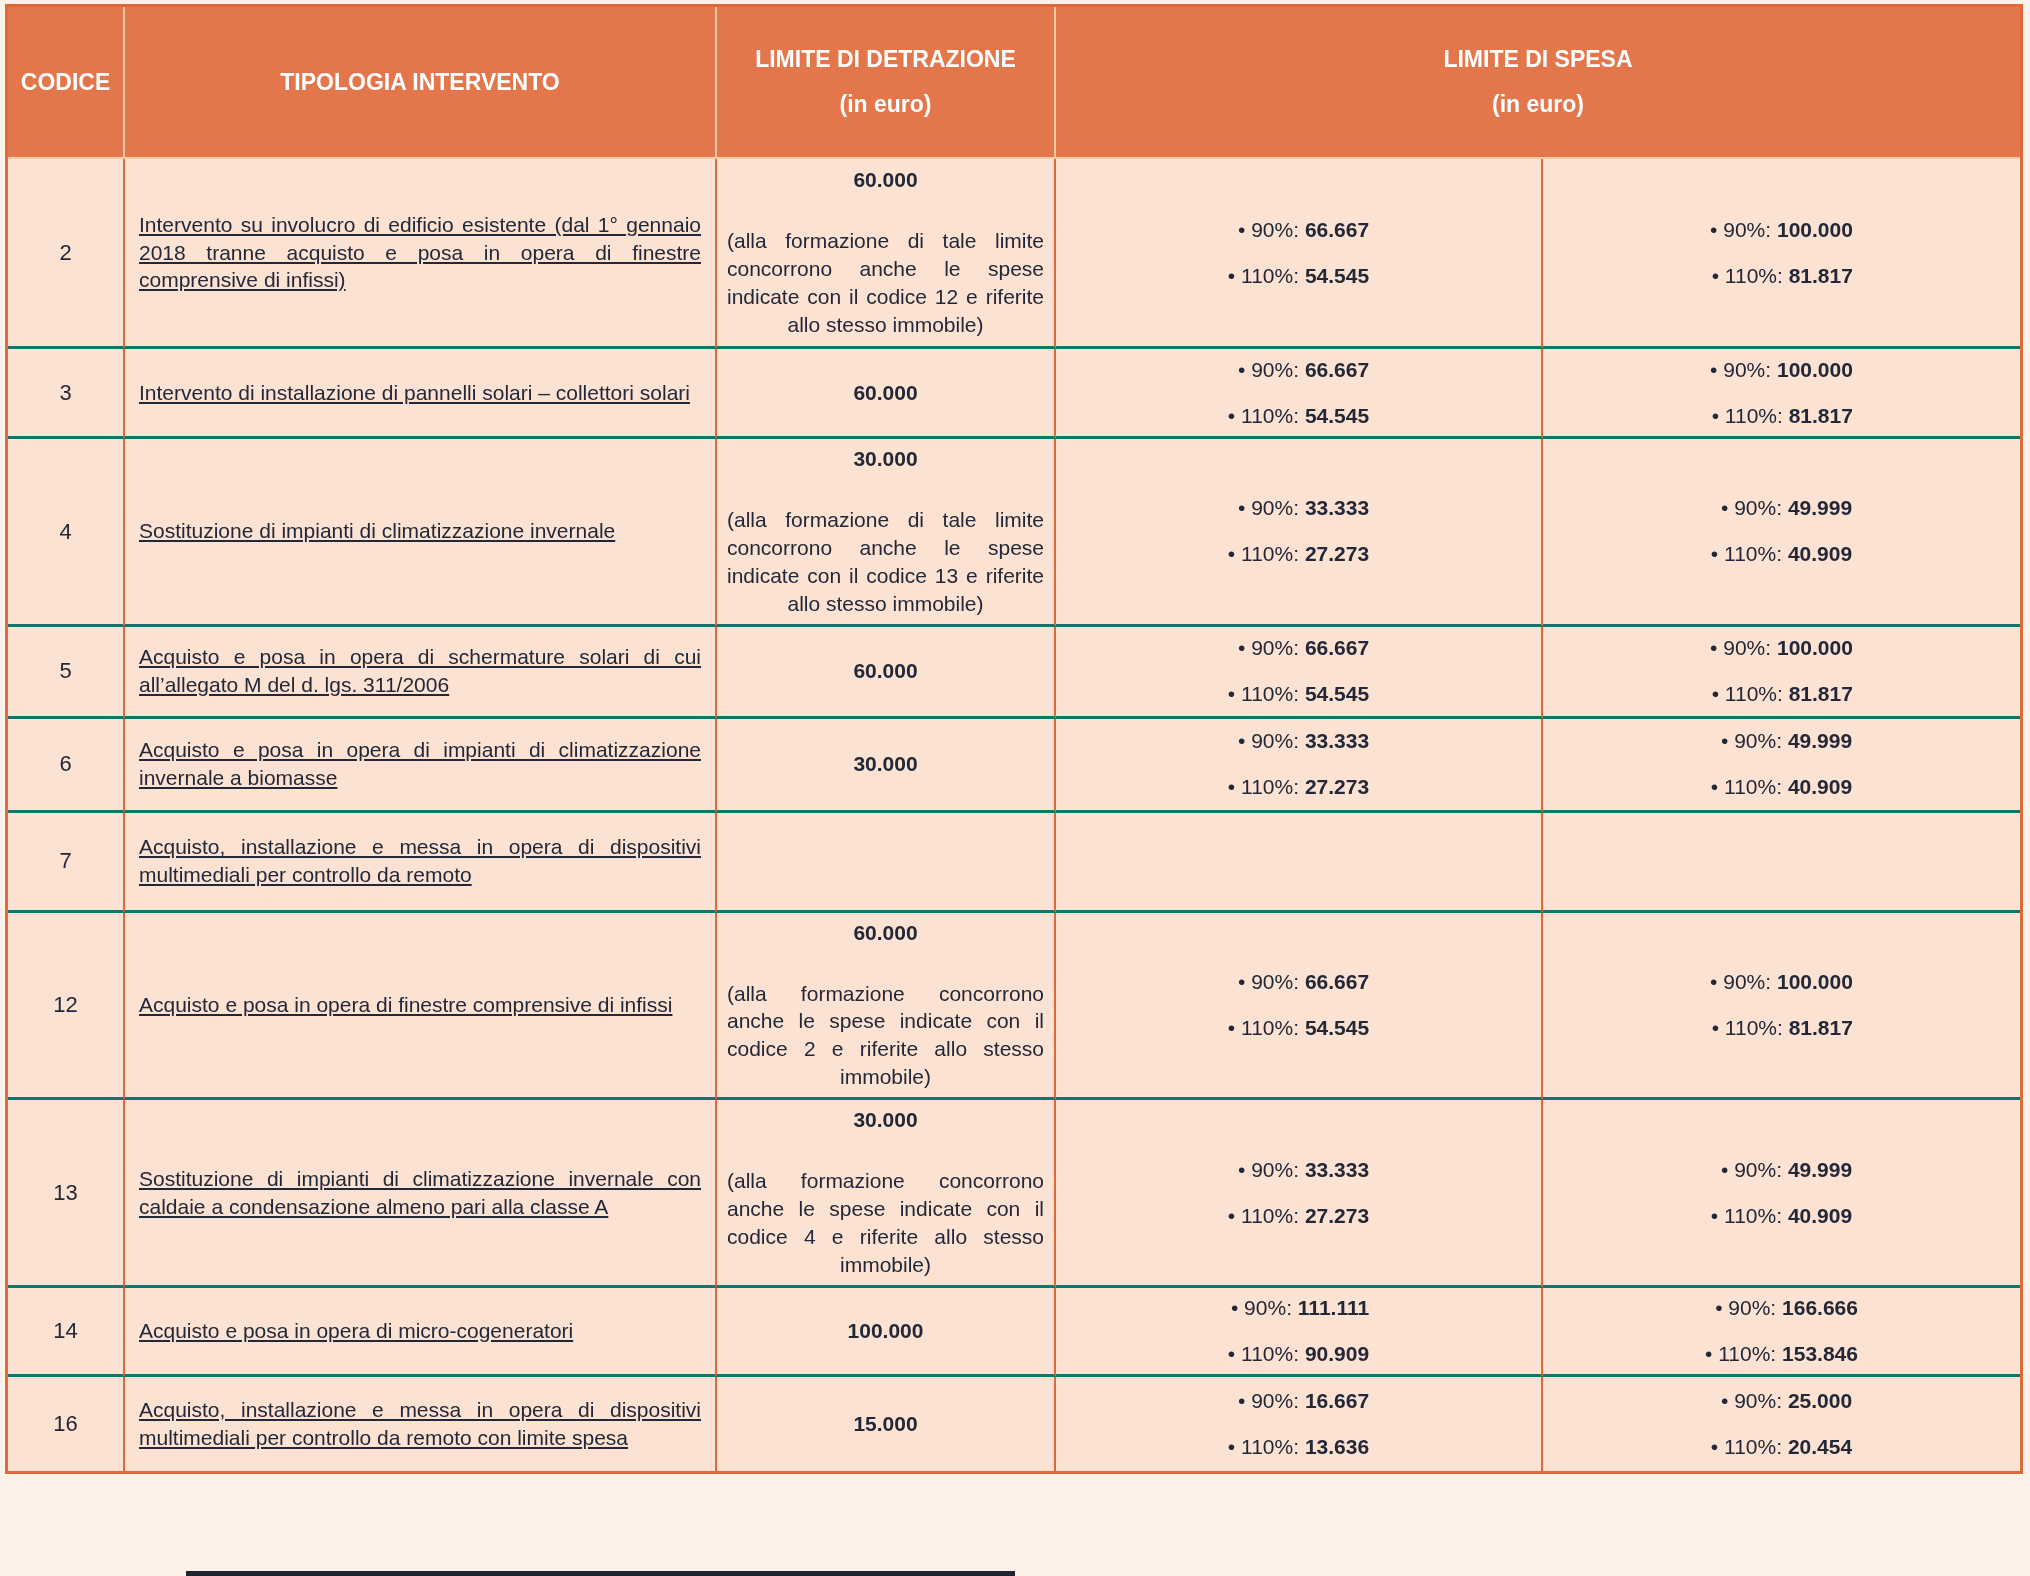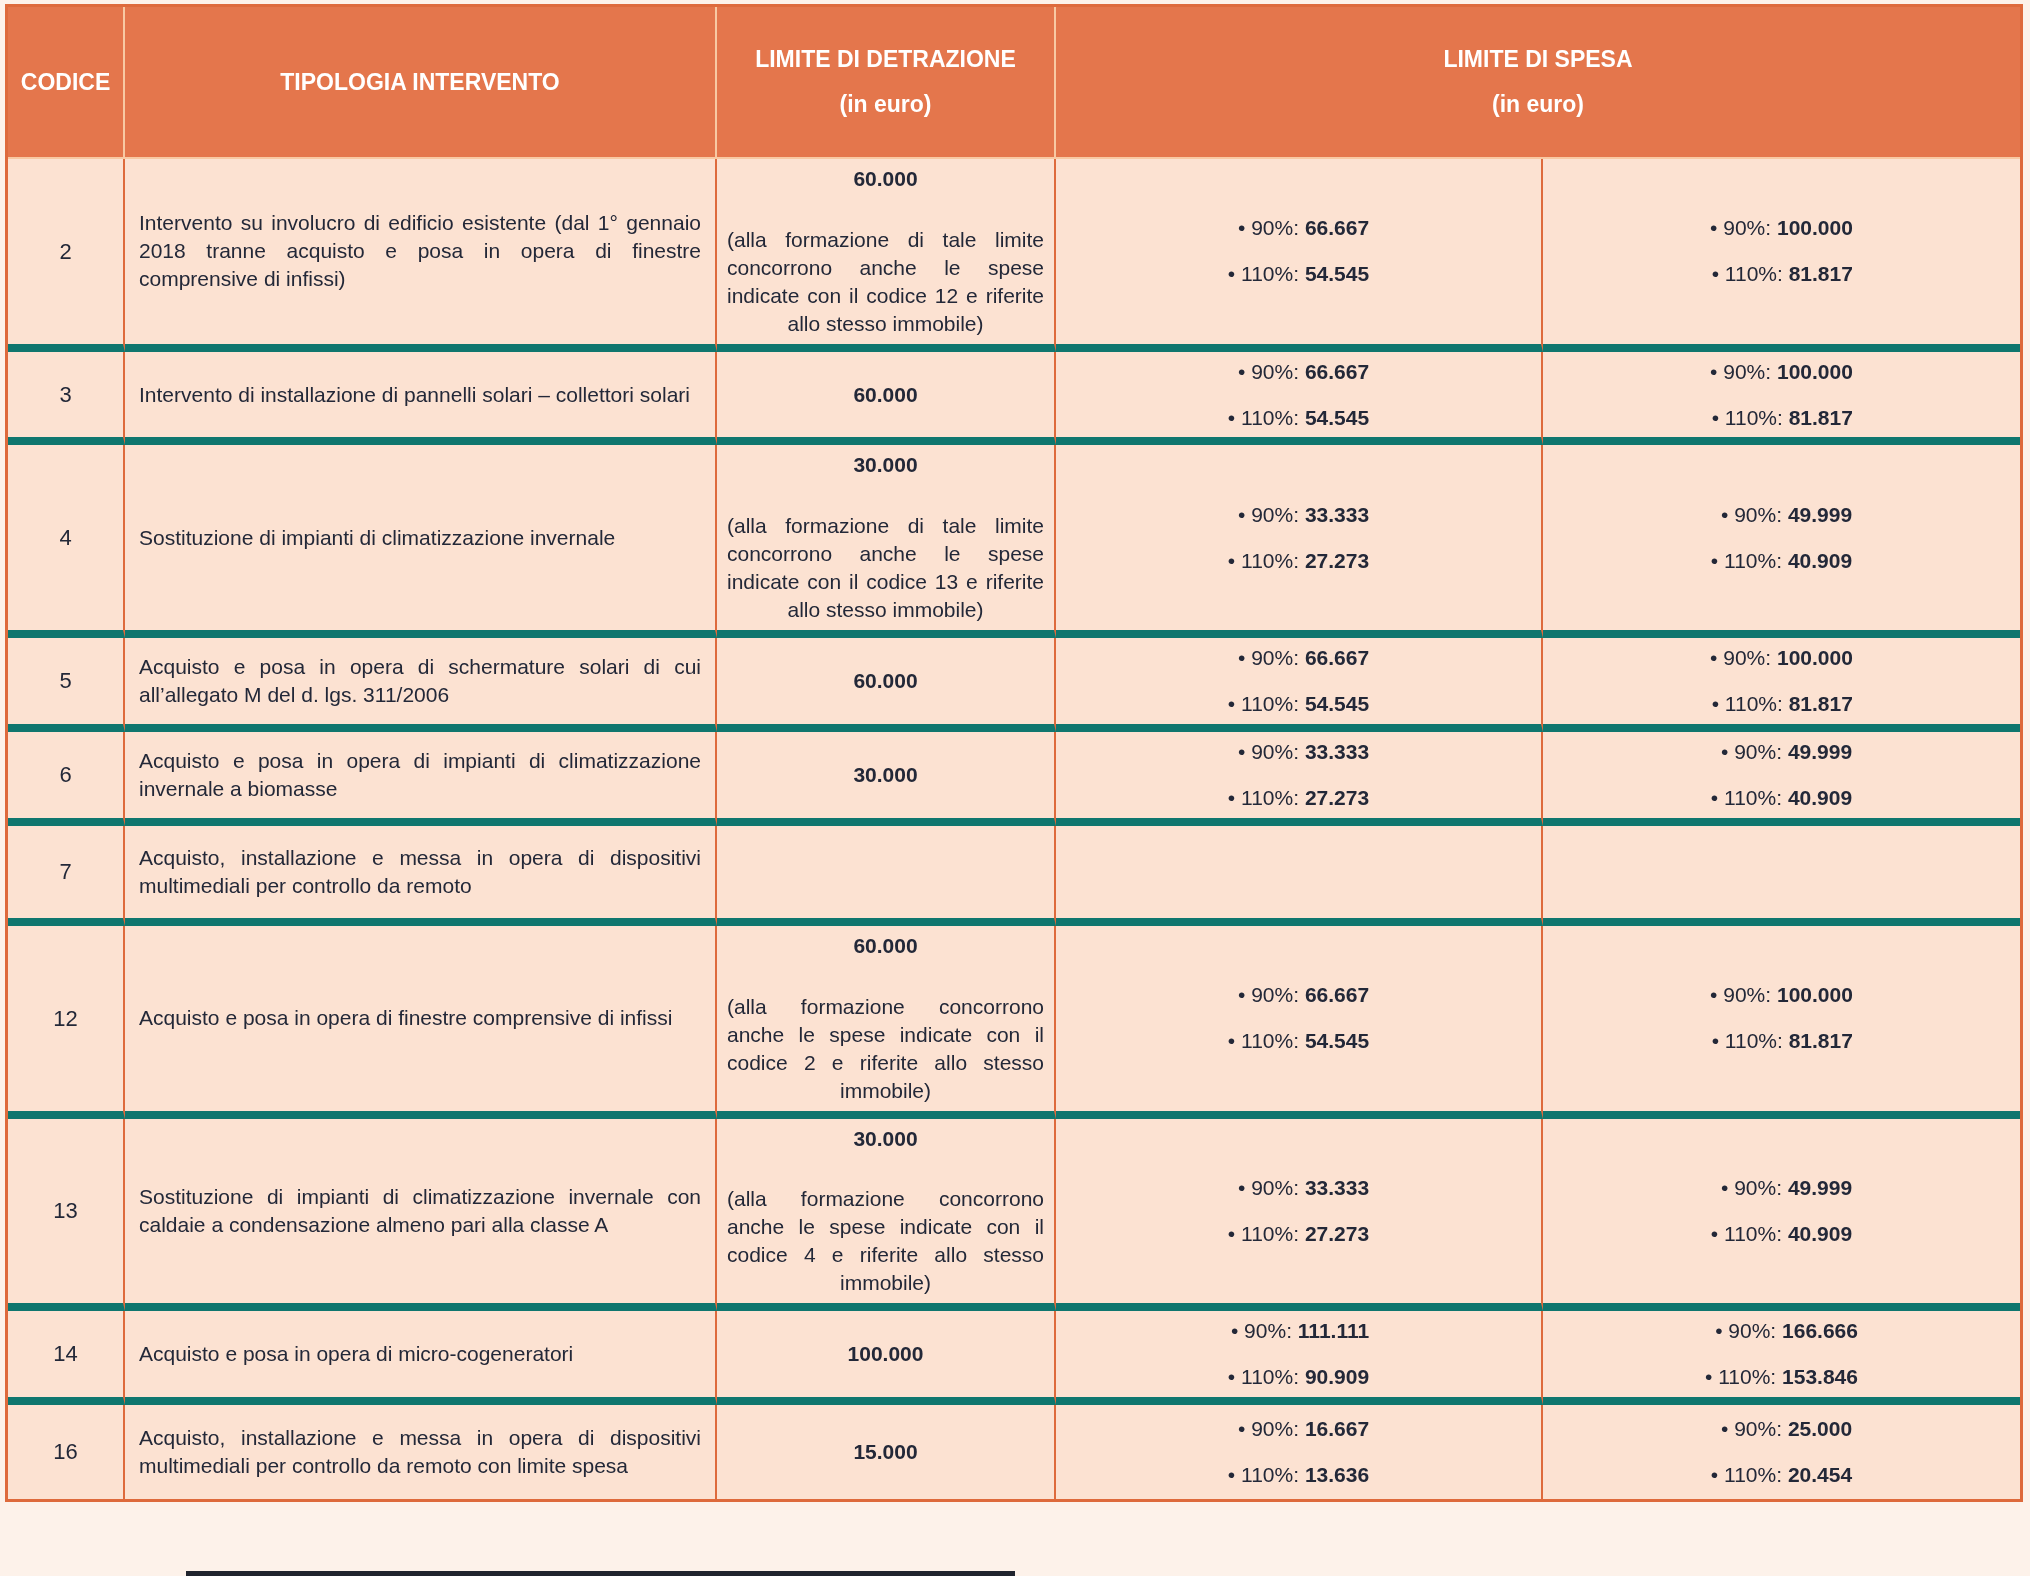--- a/index.html
+++ b/index.html
@@ -59,42 +59,42 @@
   }
   thead th.last { border-right: none; }
   thead tr.h1 { height: 152px; }
   thead tr.h2 { height: 84px; }
   .hl { display: block; line-height: 1.25; }
   tr.h1 .hl + .hl { margin-top: 16px; }
 
   tbody td {
     background: #fce2d2;
     border-right: 2px solid #de6a3c;
-    border-bottom: 8px solid #0f766e;
+    border-bottom: 3px solid #0f766e;
     vertical-align: middle;
     font-size: 21px;
     line-height: 1.33;
   }
   tbody td.lastcol { border-right: none; }
   tbody tr.lastrow td { border-bottom: none; }
 
   tr.r0 { height: 190px; }
   tr.r1 { height: 90px;  }
   tr.r2 { height: 170px; }
   tr.r3 { height: 92px;  }
   tr.r4 { height: 94px;  }
   tr.r5 { height: 100px; }
   tr.r6 { height: 168px; }
   tr.r7 { height: 176px; }
   tr.r8 { height: 84px;  }
   tr.r9 { height: 94px;  }
 
   td.c-code { text-align: center; font-size: 22px; }
   td.c-tip  { padding: 6px 14px; }
-  .tip-text { text-align: justify; text-align-last: left; }
+  .tip-text { text-align: justify; text-align-last: left; text-decoration: underline; }
 
   td.c-det { padding: 6px 10px; text-align: center; }
   .det-amount { font-weight: 700; }
   .det-note { text-align: justify; text-align-last: center; margin-top: 33px; }
   .det-amount:empty, .det-note:empty { display: none; }
 
   td.c-sb, td.c-cas { text-align: center; padding: 6px 10px; }
   .pct-block { display: inline-block; text-align: right; }
   .pct-line + .pct-line { margin-top: 18px; }
   .pct-value { font-weight: 700; }

